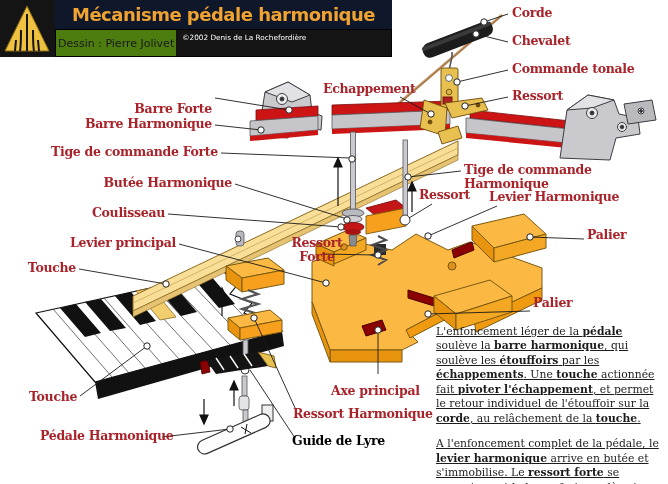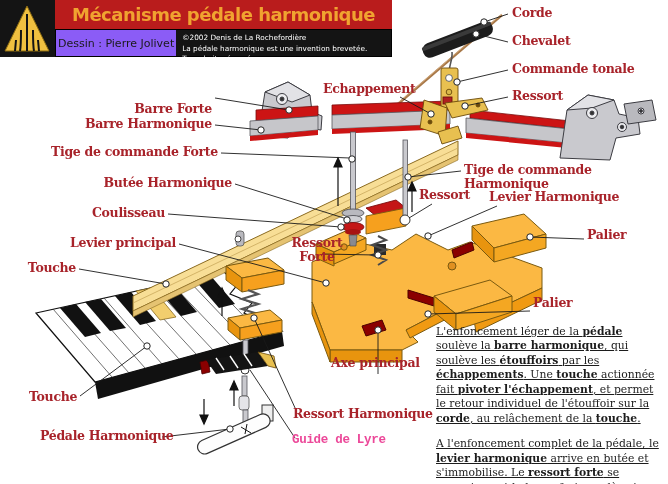--- a/index.html
+++ b/index.html
@@ -1,24 +1,24 @@
 <!DOCTYPE html>
 <html><head>
 <meta charset="utf-8">
 <style>
   html,body{margin:0;padding:0;background:#888;}
   #page{position:relative;width:668px;height:484px;background:#ffffff;overflow:hidden;
         font-family:"DejaVu Sans",sans-serif;}
   
   #header{position:absolute;left:0;top:0;width:392px;height:57px;z-index:30;}
   .logo{position:absolute;left:0;top:0;width:55px;height:57px;background:#141414;}
-  .titlebar{position:absolute;left:55px;top:0;width:337px;height:29px;background:#b91c1c;
+  .titlebar{position:absolute;left:55px;top:0;width:337px;height:29px;background:#0f172a;
             display:flex;align-items:center;justify-content:center;}
   .titlebar span{font:bold 18px "DejaVu Sans",sans-serif;letter-spacing:-0.5px;}
-  .subrow{position:absolute;left:55px;top:29px;width:335px;height:26px;background:#8b5cf6;
+  .subrow{position:absolute;left:55px;top:29px;width:335px;height:26px;background:#4d7c0f;
           border:1px solid #000;display:flex;}
   .credit{flex:0 0 100px;display:flex;align-items:center;justify-content:center;
           font:11px "DejaVu Sans",sans-serif;color:#1a1a1a;white-space:nowrap;padding:0 2px;}
   .copy{flex:1;background:#141414;color:#fff;font:7.3px/1.45 "DejaVu Sans",sans-serif;
         padding:3px 17px 0 6px;}
   
   #labels-layer{position:absolute;left:0;top:0;width:668px;height:484px;z-index:20;pointer-events:none;}
   .lbl{position:absolute;font:bold 12.5px "DejaVu Serif",serif;letter-spacing:-0.3px;
        white-space:pre-line;line-height:1.1;}
   .lbl.ctr{width:70px;text-align:center;}
@@ -292,41 +292,40 @@
       <div class="lbl" style="right: 492px; top: 236px; color: rgb(168, 35, 42);">Levier principal</div>
       <div class="lbl" style="right: 592px; top: 261px; color: rgb(168, 35, 42);">Touche</div>
       <div class="lbl" style="left: 464px; top: 163px; color: rgb(168, 35, 42);">Tige de commande Harmonique</div>
       <div class="lbl" style="left: 419px; top: 188px; color: rgb(168, 35, 42);">Ressort</div>
       <div class="lbl" style="left: 489px; top: 190px; color: rgb(168, 35, 42);">Levier Harmonique</div>
       <div class="lbl" style="left: 587px; top: 228px; color: rgb(168, 35, 42);">Palier</div>
       <div class="lbl ctr" style="left: 282px; top: 236px; color: rgb(168, 35, 42);">Ressort
 Forte</div>
       <div class="lbl" style="left: 533px; top: 296px; color: rgb(168, 35, 42);">Palier</div>
       <div class="lbl" style="left: 29px; top: 390px; color: rgb(168, 35, 42);">Touche</div>
-      <div class="lbl" style="left: 331px; top: 356px; color: rgb(168, 35, 42);">Axe principal</div>
+      <div class="lbl" style="left: 331px; top: 384px; color: rgb(168, 35, 42);">Axe principal</div>
       <div class="lbl" style="left: 293px; top: 407px; color: rgb(168, 35, 42);">Ressort Harmonique</div>
       <div class="lbl" style="left: 40px; top: 429px; color: rgb(168, 35, 42);">Pédale Harmonique</div>
-      <div class="lbl" style="left: 292px; top: 434px; color: #ec4899; font-family: Liberation Mono, monospace;">Guide de Lyre</div>
+      <div class="lbl" style="left: 292px; top: 434px; color: #000000;">Guide de Lyre</div>
     </div>
 
   <div id="header">
     <div class="logo">
       <svg width="55" height="57" viewBox="0 0 55 57">
         <polygon points="27,6 5,51 49,51" fill="#F0C040" stroke="#8a6a10" stroke-width="1"></polygon>
         <path d="M27,14 L27,51 M21,30 C21,40 21,46 20,51 M33,30 C33,40 33,46 34,51 M16,40 L15,51 M38,40 L39,51" stroke="#141414" stroke-width="2" fill="none"></path>
       </svg>
     </div>
     <div class="titlebar">
       <span style="color: rgb(240, 163, 48);">Mécanisme pédale harmonique</span>
     </div>
     <div class="subrow">
       <div class="credit">Dessin : Pierre Jolivet</div>
       <div class="copy">
         <div>©2002 Denis de La Rochefordière</div>
-        <div>La pédale harmonique est une invention brevetée. Tous droits réservés.</div>
       </div>
     </div>
   </div>
 
   <div id="description">
     <p><span>L'enfoncement léger de la </span><b>pédale</b><span> soulève la </span><b>barre harmonique</b><span>, qui soulève les </span><b>étouffoirs</b><span>  par les </span><b>échappements</b><span>. Une </span><b>touche</b><span> actionnée fait </span><b>pivoter l'échappement</b><span>, et permet le retour individuel de l'étouffoir sur la </span><b>corde</b><span>, au relâchement de la </span><b>touche</b><span>.</span></p>
     <p><span>A l'enfoncement complet de la pédale, le </span><b>levier harmonique</b><span> arrive en butée et s'immobilise.
 Le </span><b>ressort forte</b><span> se comprime, et la barre forte soulève tous les étouffoirs par les </span></p>
   </div>
 

